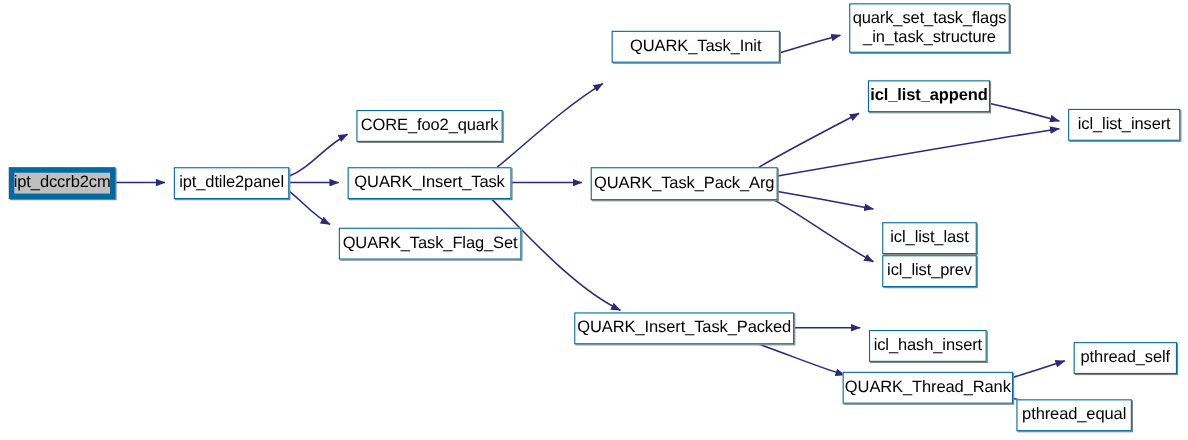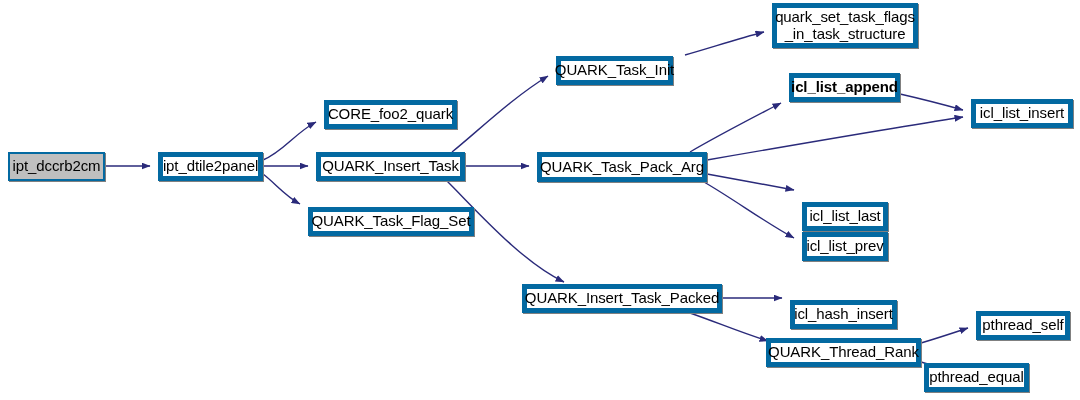--- a/index.html
+++ b/index.html
@@ -26,31 +26,31 @@
     pointer-events: none;
   }
   .node {
     position: absolute;
     box-sizing: border-box;
     display: flex;
     align-items: center;
     justify-content: center;
     text-align: center;
     background: #ffffff;
-    border: 5px solid #0369a1;
+    border: 1px solid #0369a1;
     box-shadow: 1px 1px 0 0 #808080;
     font-size: 15px;
     color: #000000;
     line-height: 1.12;
     white-space: pre-line;
     letter-spacing: -0.1px;
   }
   .node.root {
     background: #bfbfbf;
-    border: 2px solid #0369a1;
+    border: 5px solid #0369a1;
     box-shadow: 1px 1px 0 0 #808080;
   }
   .node-label {
     display: block;
     padding: 0 5px;
     white-space: pre-line;
   }
 </style>
 </head>
 <body>
@@ -83,21 +83,21 @@
         <path d="M921,362 C935,366 948,370 960,374" fill="none" stroke="#2a2a7a" stroke-width="1.4" marker-end="url(#arrowhead)"></path>
       </g>
   </svg>
 
   <div id="nodes-layer">
       <div class="node root" style="left: 8px; top: 152px; width: 97px; height: 29px;"><span class="node-label">ipt_dccrb2cm</span></div>
       <div class="node" style="left: 158px; top: 152px; width: 105px; height: 29px;"><span class="node-label">ipt_dtile2panel</span></div>
       <div class="node" style="left: 324px; top: 100px; width: 133px; height: 29px; text-align: right;"><span class="node-label">CORE_foo2_quark</span></div>
       <div class="node" style="left: 316px; top: 152px; width: 149px; height: 29px;"><span class="node-label">QUARK_Insert_Task</span></div>
       <div class="node" style="left: 308px; top: 207px; width: 166px; height: 29px;"><span class="node-label">QUARK_Task_Flag_Set</span></div>
-      <div class="node" style="left: 556px; top: 56px; width: 117px; height: 29px;"><span class="node-label">QUARK_Task_Init</span></div>
+      <div class="node" style="left: 556px; top: 28px; width: 153px; height: 29px;"><span class="node-label">QUARK_Task_Init</span></div>
       <div class="node" style="left: 772px; top: 3px; width: 146px; height: 45px;"><span class="node-label">quark_set_task_flags
 _in_task_structure</span></div>
       <div class="node" style="left: 537px; top: 152px; width: 170px; height: 30px;"><span class="node-label">QUARK_Task_Pack_Arg</span></div>
       <div class="node" style="left: 789px; top: 73px; width: 111px; height: 29px; font-weight: bold;"><span class="node-label">icl_list_append</span></div>
       <div class="node" style="left: 971px; top: 99px; width: 102px; height: 29px;"><span class="node-label">icl_list_insert</span></div>
       <div class="node" style="left: 802px; top: 176px; width: 86px; height: 29px; margin-top: 26px;"><span class="node-label">icl_list_last</span></div>
       <div class="node" style="left: 802px; top: 232px; width: 86px; height: 29px;"><span class="node-label">icl_list_prev</span></div>
       <div class="node" style="left: 522px; top: 284px; width: 200px; height: 29px;"><span class="node-label">QUARK_Insert_Task_Packed</span></div>
       <div class="node" style="left: 790px; top: 300px; width: 107px; height: 29px;"><span class="node-label">icl_hash_insert</span></div>
       <div class="node" style="left: 766px; top: 338px; width: 155px; height: 29px;"><span class="node-label">QUARK_Thread_Rank</span></div>

